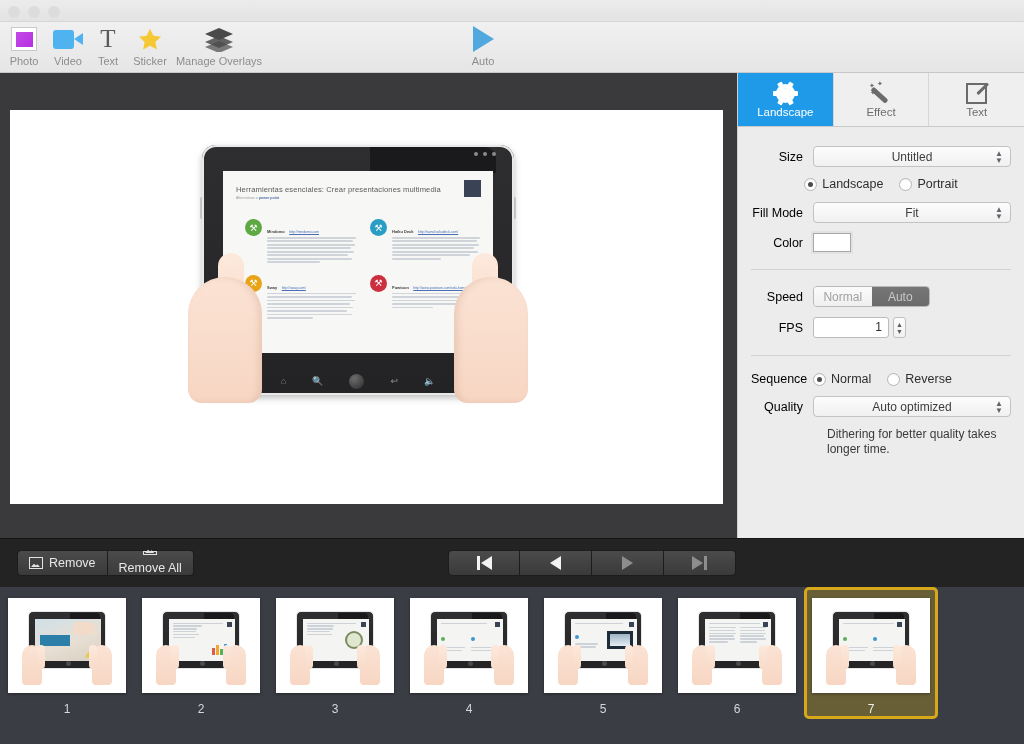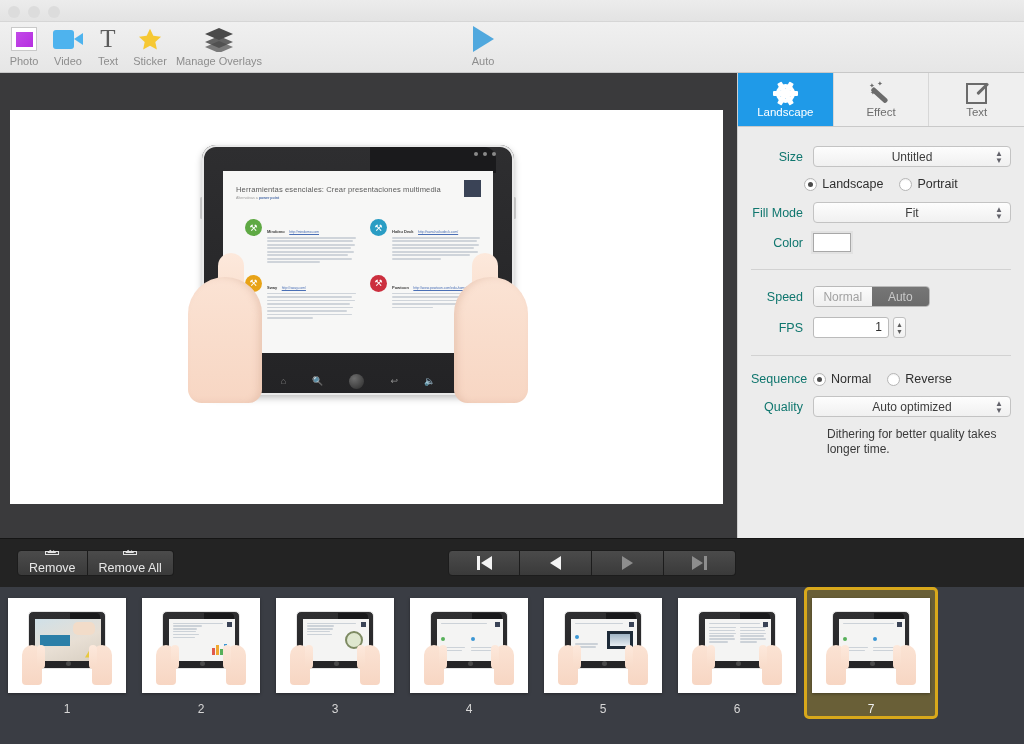--- a/index.html
+++ b/index.html
@@ -173,21 +173,21 @@
   .wand .spk { position: absolute; color: #6b6b6b; font-size: 7px; line-height: 1; }
   .wand .s1 { left: 0px; top: 0px; } .wand .s2 { left: 8px; top: -2px; } .wand .s3 { left: 1px; top: 7px; }
 
   .pencil { width: 21px; height: 21px; border: 2.2px solid #6b6b6b; position: relative; }
   .pencil i { position: absolute; right: -3px; top: -3px; width: 15px; height: 3px;
     background: #6b6b6b; transform: rotate(-45deg); transform-origin: 100% 50%; display: block;
     border-radius: 1px; }
 
   .panel-body { padding: 19px 13px 0 13px; }
   .row { display: flex; align-items: center; margin-bottom: 10px; }
-  .row .lbl { width: 62px; text-align: right; font-size: 12.5px; color: #0f766e;
+  .row .lbl { width: 62px; text-align: right; font-size: 12.5px; color: #000000;
     padding-right: 10px; white-space: nowrap; }
   .row .ctl { flex: 1 1 auto; display: flex; align-items: center; }
 
   .popup {
     position: relative; width: 100%; height: 21px; border-radius: 4px;
     background: linear-gradient(#fdfdfd,#f0f0f0); border: 1px solid #c3c3c3;
     display: flex; align-items: center; justify-content: center;
     font-size: 12px; color: #3c3c3c; cursor: default;
   }
   .popup .arrows { position: absolute; right: 7px; top: 50%; transform: translateY(-50%);
@@ -231,21 +231,21 @@
     background: #232323; border-top: 1px solid #151515;
   }
   .btngroup { position: absolute; display: flex; }
   .btngroup.left { left: 17px; top: 11px; }
   .dkbtn {
     height: 26px; background: linear-gradient(#4b4b4b,#3a3a3a);
     border: 1px solid #1c1c1c; display: flex; align-items: center; gap: 6px;
     padding: 0 11px; color: #e7e7e7; font-size: 12.5px; cursor: default;
   }
   .dkbtn + .dkbtn { border-left: none; flex-direction: column; }
-  .btngroup.left .dkbtn:first-child { border-radius: 4px 0 0 4px; flex-direction: column; }
+  .btngroup.left .dkbtn:first-child { border-radius: 4px 0 0 4px; }
   .btngroup.left .dkbtn:last-child { border-radius: 0 4px 4px 0; }
   .imgico { width: 14px; height: 12px; border: 1.4px solid #e3e3e3; position: relative; }
   .imgico:after { content:""; position: absolute; left: 1px; bottom: 1px; width: 9px; height: 5px;
     background: #e3e3e3; clip-path: polygon(0% 100%, 32% 34%, 55% 72%, 72% 45%, 100% 100%); }
 
   .btngroup.nav { left: 448px; top: 11px; }
   .navbtn { width: 72px; height: 26px; background: linear-gradient(#4b4b4b,#3a3a3a);
     border: 1px solid #1c1c1c; display: flex; align-items: center; justify-content: center;
     cursor: default; }
   .navbtn + .navbtn { border-left: none; }

